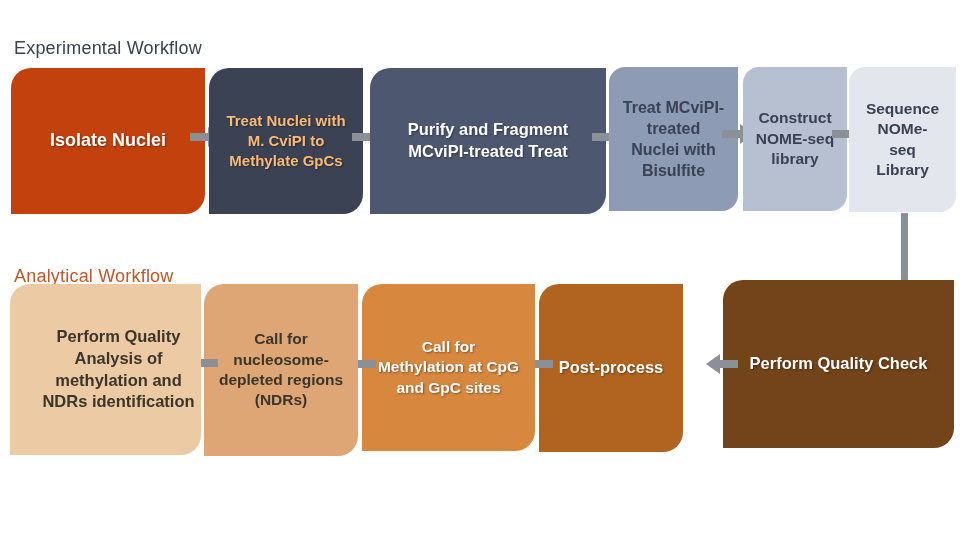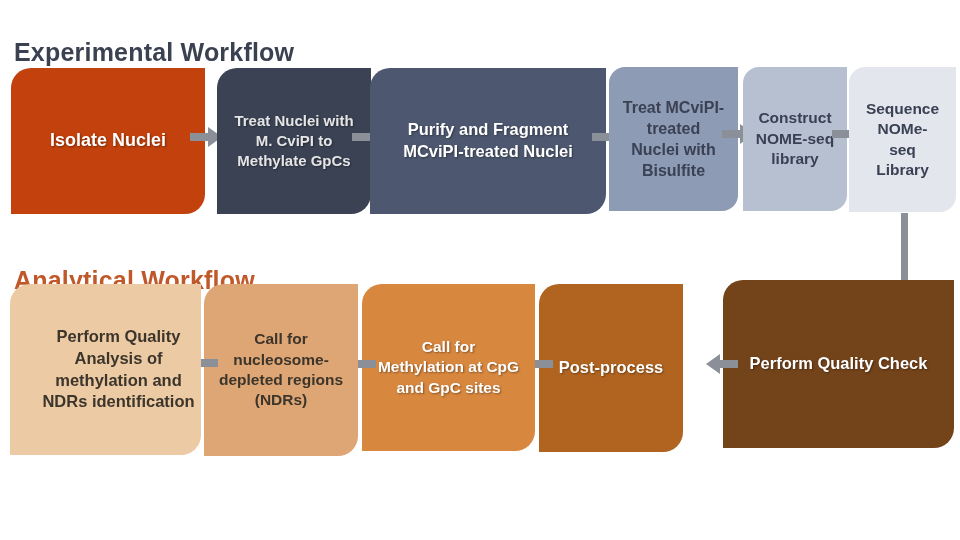--- a/index.html
+++ b/index.html
@@ -1,36 +1,36 @@
 <!DOCTYPE html>
 <html><head>
 <meta charset="utf-8">
 <style>
   html,body { margin:0; padding:0; background:#ffffff; }
   .canvas {
     position:relative; width:960px; height:540px; background:#ffffff;
     font-family:"Liberation Sans", sans-serif; overflow:hidden;
   }
   .row-title {
-    position:absolute; font-size:25px; font-weight:bold; letter-spacing:0.2px;
+    position:absolute; font-size:18px; font-weight:normal; letter-spacing:0.2px;
   }
   .title-exp { left:14px; top:38px; color:#3a4150; }
   .title-ana { left:14px; top:266px; color:#c0582a; }
 
   .box {
     position:absolute; display:flex; align-items:center; justify-content:center;
     text-align:center; font-weight:bold; white-space:pre-line;
     border-radius:20px 0 20px 0; line-height:1.32; padding:4px 6px;
     box-sizing:border-box;
   }
   .light-shadow { text-shadow:1px 1px 2px rgba(0,0,0,0.38); }
 
   
   .eb1 { left:11px;  top:68px; width:194px; height:146px; background:#c2410c; color:#ffffff; font-size:18px; }
-  .eb2 { left:209px; top:68px; width:154px; height:146px; background:#3a4254; color:#e5e5e5; font-size:15px;margin-left:8px; }
+  .eb2 { left:209px; top:68px; width:154px; height:146px; background:#3a4254; color:#fdba74; font-size:15px; }
   .eb3 { left:370px; top:68px; width:236px; height:146px; background:#4d5870; color:#ffffff; font-size:16.5px; }
   .eb4 { left:609px; top:67px; width:129px; height:144px; background:#8e9bb4; color:#3a4154; font-size:16px; border-radius:16px 0 16px 0; }
   .eb5 { left:743px; top:67px; width:104px; height:144px; background:#b7c0d1; color:#3a4154; font-size:15.5px; border-radius:16px 0 16px 0; }
   .eb6 { left:849px; top:67px; width:107px; height:145px; background:#e3e6ec; color:#3a4154; font-size:15.5px; border-radius:16px 0 16px 0; }
 
   
   .ab1 { left:723px; top:280px; width:231px; height:168px; background:#73431a; color:#ffffff; font-size:16.5px; }
   .ab2 { left:539px; top:284px; width:144px; height:168px; background:#b06420; color:#ffffff; font-size:16.5px; }
   .ab3 { left:362px; top:284px; width:173px; height:167px; background:#d8873e; color:#ffffff; font-size:15.5px; }
   .ab4 { left:204px; top:284px; width:154px; height:172px; background:#dea675; color:#3c352b; font-size:15.5px; }
@@ -81,21 +81,21 @@
 
   <div class="box eb2 light-shadow">Treat Nuclei with
 M. CviPI to
 Methylate GpCs</div>
   <div class="arrow-right a-e2">
     <div class="shaft"></div>
     <div class="head"></div>
   </div>
 
   <div class="box eb3 light-shadow">Purify and Fragment
-MCviPI-treated Nuclei</div>
+MCviPI-treated Treat</div>
   <div class="arrow-right a-e3">
     <div class="shaft"></div>
     <div class="head"></div>
   </div>
 
   <div class="box eb4">Treat MCviPI-
 treated
 Nuclei with
 Bisulfite</div>
   <div class="arrow-right a-e4">

